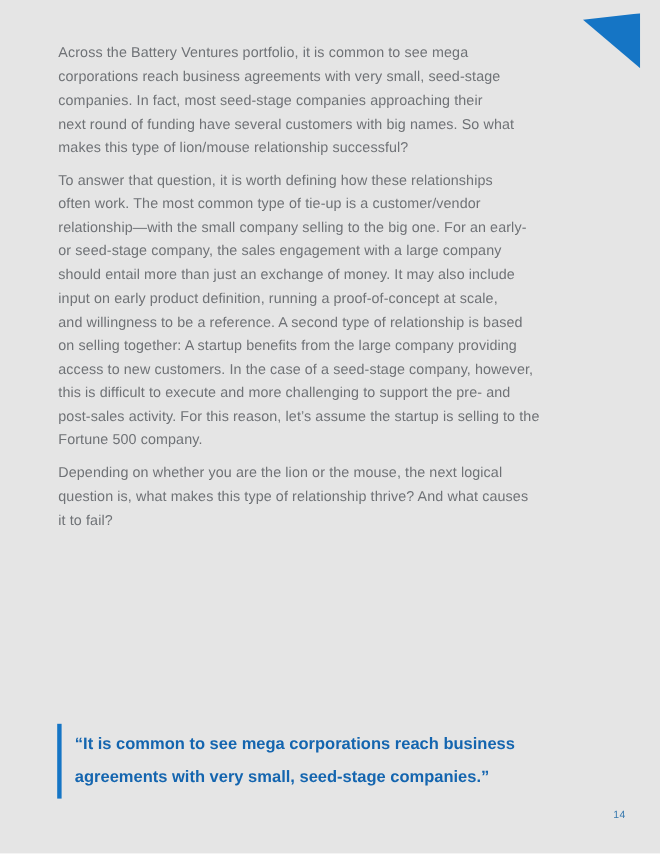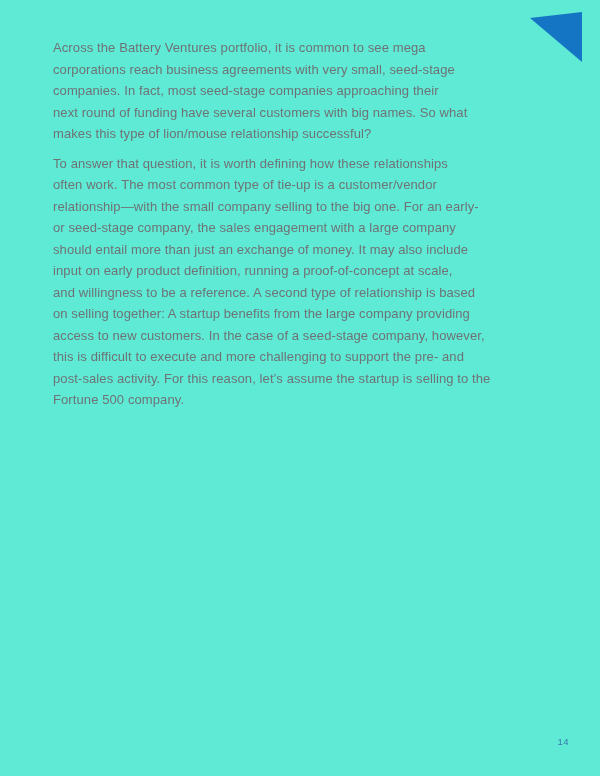--- a/index.html
+++ b/index.html
@@ -4,21 +4,21 @@
 <style>
   html, body {
     margin: 0;
     padding: 0;
     background: #ffffff;
   }
   .page {
     position: relative;
     width: 600px;
     height: 776px;
-    background: #5eead4;
+    background: #e5e5e5;
     overflow: hidden;
     font-family: "Liberation Sans", sans-serif;
   }
   .logo {
     position: absolute;
     left: 530px;
     top: 12px;
     width: 52px;
     height: 50px;
   }
@@ -89,21 +89,26 @@
 relationship—with the small company selling to the big one. For an early-
 or seed-stage company, the sales engagement with a large company
 should entail more than just an exchange of money. It may also include
 input on early product definition, running a proof-of-concept at scale,
 and willingness to be a reference. A second type of relationship is based
 on selling together: A startup benefits from the large company providing
 access to new customers. In the case of a seed-stage company, however,
 this is difficult to execute and more challenging to support the pre- and
 post-sales activity. For this reason, let’s assume the startup is selling to the
 Fortune 500 company.</p>
+    <p>Depending on whether you are the lion or the mouse, the next logical
+question is, what makes this type of relationship thrive? And what causes
+it to fail?</p>
   </main>
 
   <figure class="pullquote">
     <div class="quote-bar"></div>
+    <blockquote>“It is common to see mega corporations reach business
+agreements with very small, seed-stage companies.”</blockquote>
   </figure>
 
   <div class="page-number">14</div>
 
 </div>
 
 </body></html>

